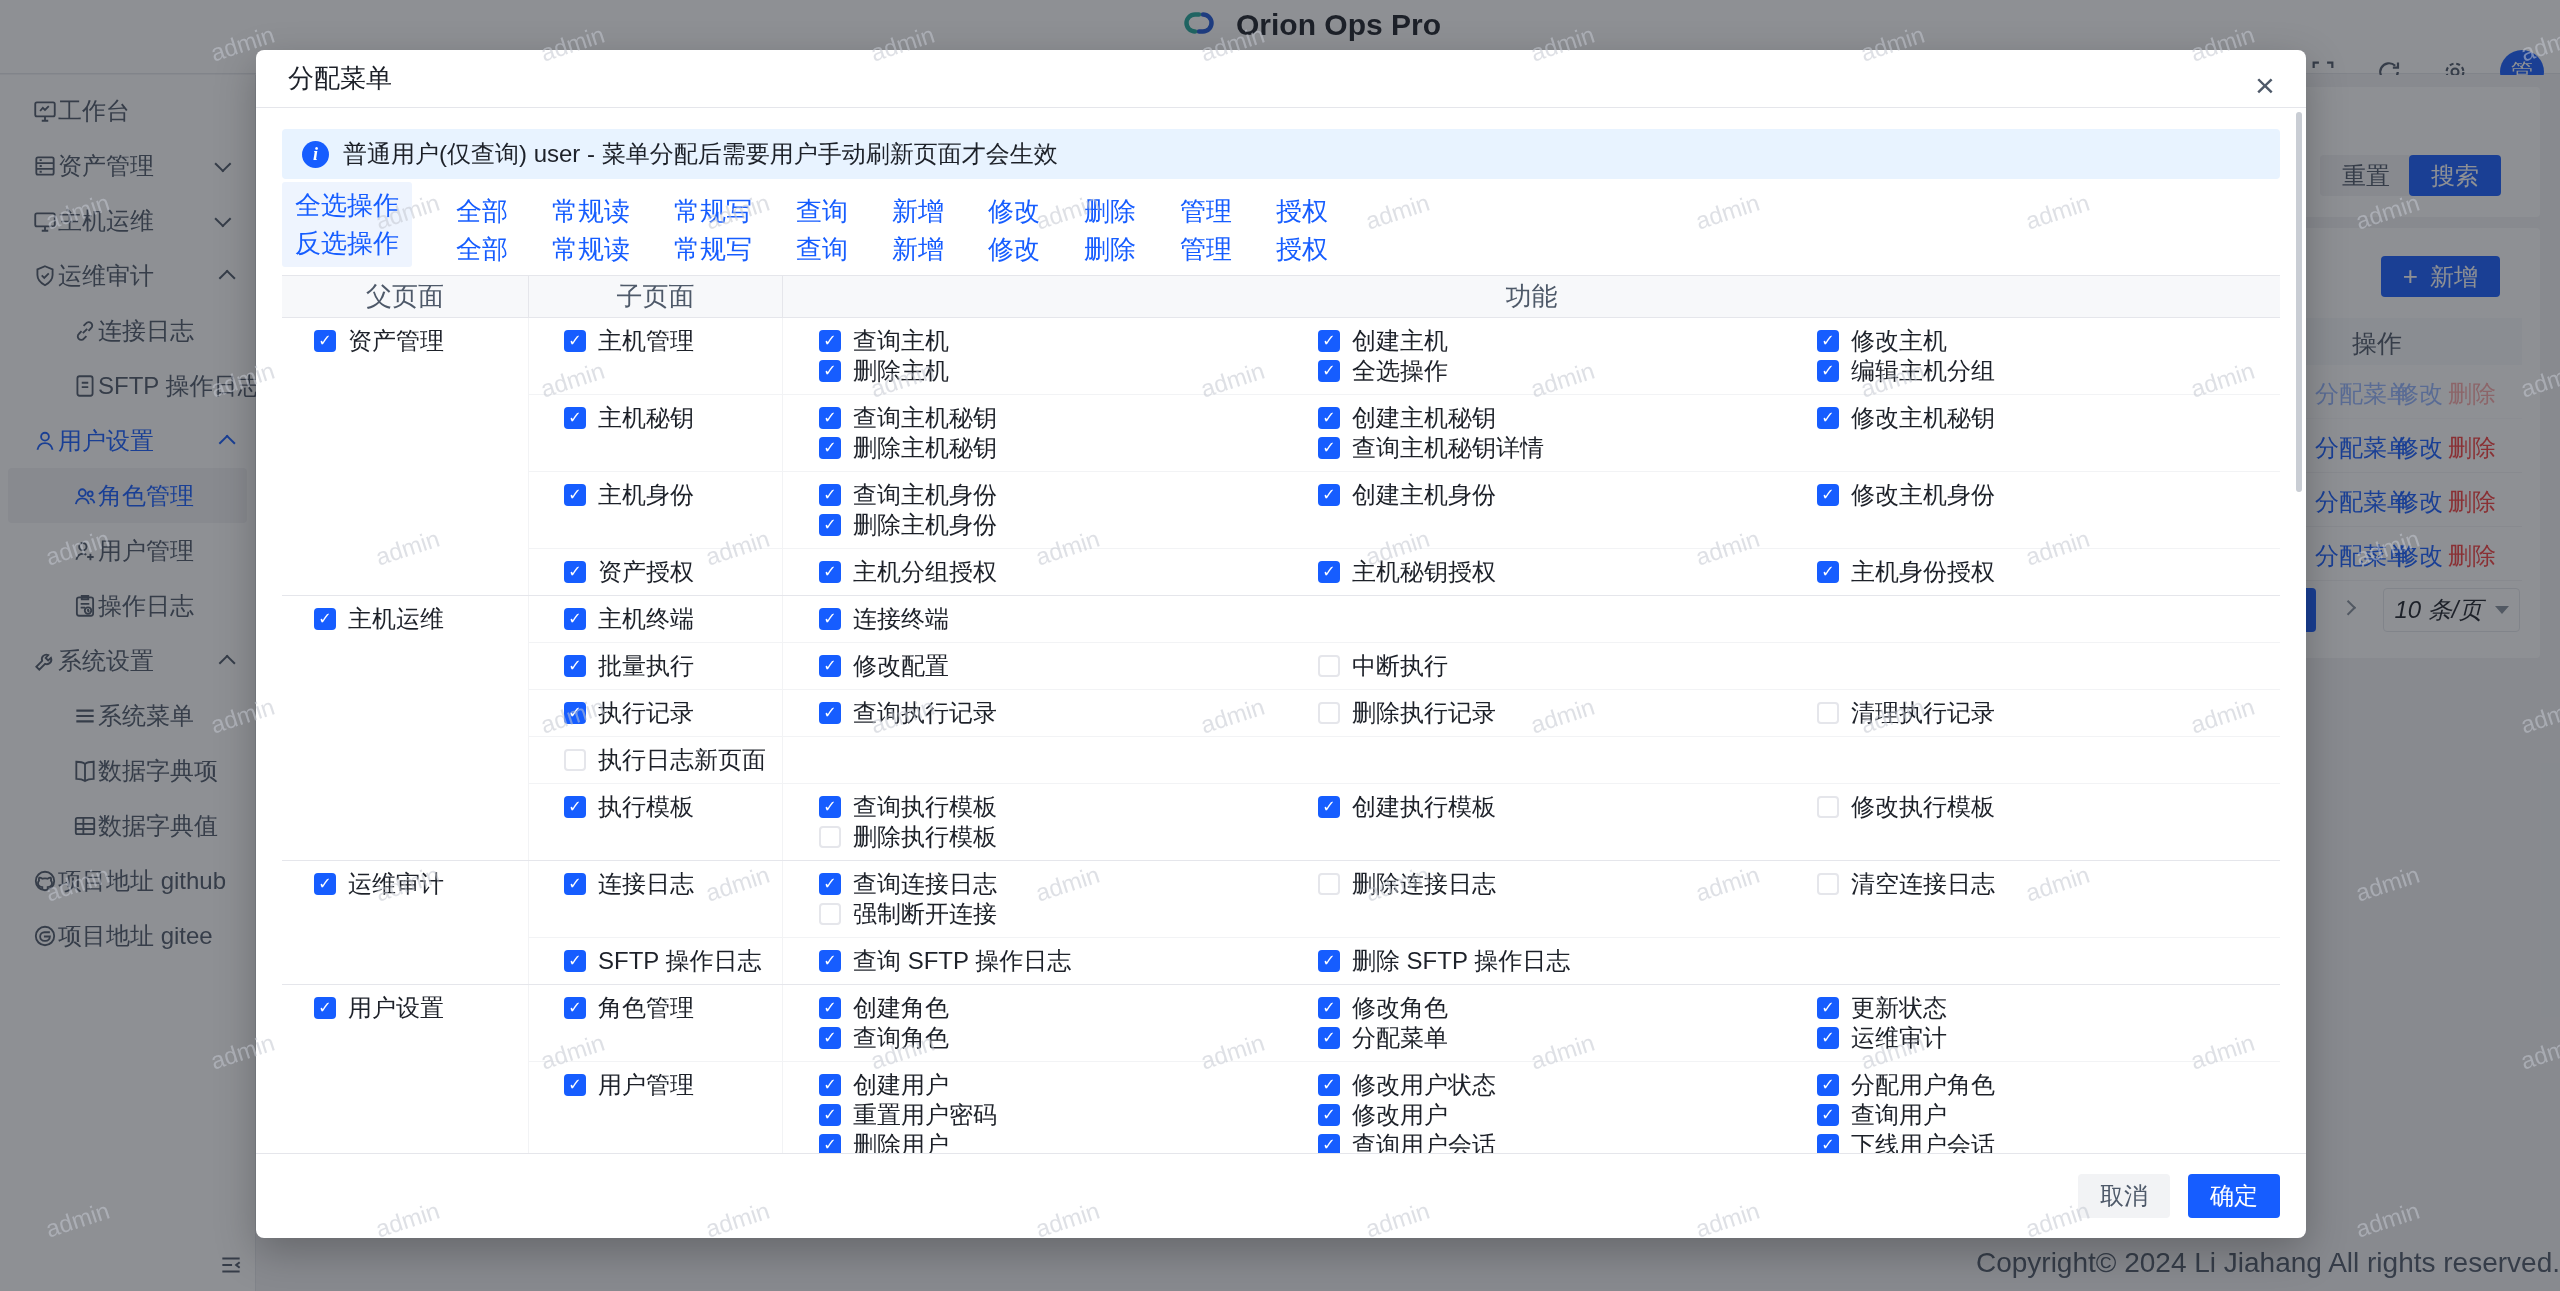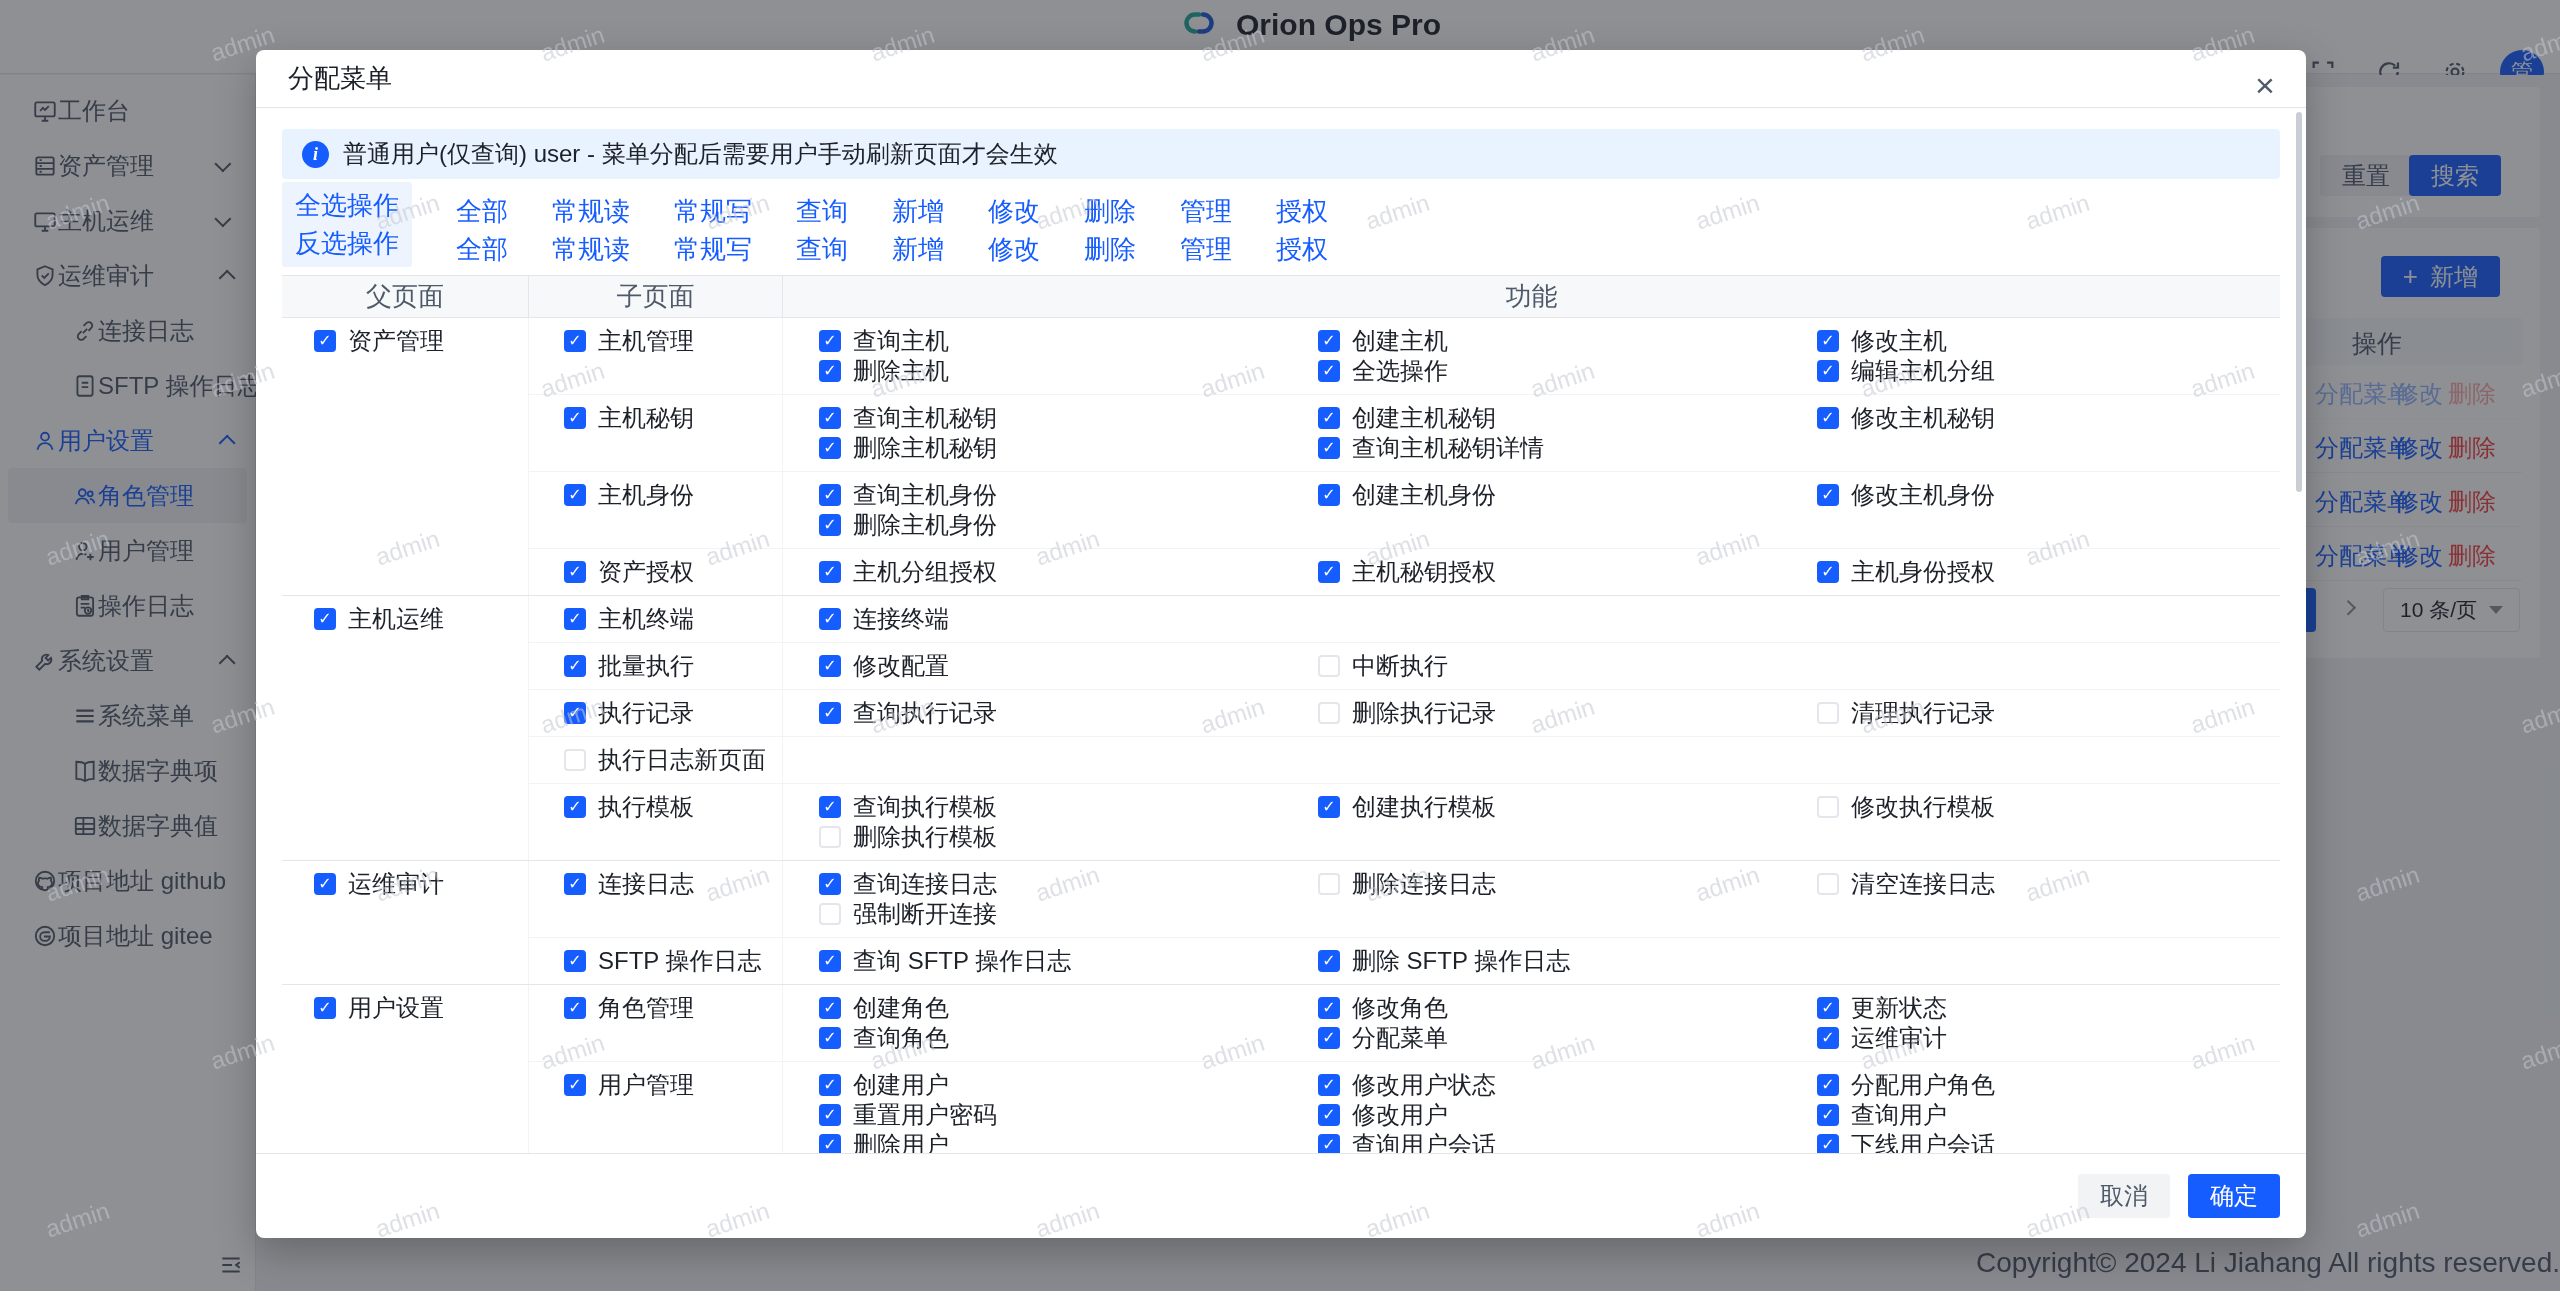--- a/index.html
+++ b/index.html
@@ -41,21 +41,21 @@
   .ops-rows { position:absolute; top:137px; left:0; right:18px; }
   .ops-row { position:relative; height:54px; border-bottom:1px solid #f2f3f5; }
   .ops-row.faded { opacity:0.45; }
   .ops-link { position:absolute; top:13px; font-size:24px; color:#165dff; cursor:pointer; }
   .ops-link.assign { left:2034px; }
   .ops-link.edit { left:2114px; }
   .ops-link.del { left:2167px; color:#f53f3f; }
   .pager { position:absolute; top:360px; left:0; right:18px; height:44px; }
   .page-btn-active { position:absolute; left:1989px; top:0; width:46px; height:44px; background:#165dff; border-radius:4px; }
   .page-next { position:absolute; left:2066px; top:10px; width:11px; height:11px; border-top:2px solid #86909c; border-right:2px solid #86909c; transform:rotate(45deg) translateY(6px); }
-  .page-size { position:absolute; left:2102px; top:0; width:137px; height:44px; border:1px solid #e5e6eb; border-radius:4px; background:#fff; display:flex; align-items:center; justify-content:center; gap:12px; font-size:21px; color:#1d2129; }
+  .page-size { position:absolute; left:2102px; top:0; width:137px; height:44px; border:1px solid #e5e6eb; border-radius:4px; background:#fff; display:flex; align-items:center; justify-content:center; gap:12px; font-size:24px; color:#1d2129;font-style:italic; }
   .dd-caret { width:0; height:0; border-left:7px solid transparent; border-right:7px solid transparent; border-top:8px solid #86909c; }
   .page-footer { position:absolute; bottom:12px; left:0; right:0; text-align:right; font-size:28px; color:#4e5969; }
 
   
   .overlay { position:absolute; inset:0; background:rgba(29,33,41,0.5); z-index:10; }
   .modal { position:absolute; left:256px; top:50px; width:2050px; height:1188px; background:#fff; border-radius:8px; box-shadow:0 14px 40px rgba(0,0,0,0.25); z-index:20; }
   .modal-header { height:58px; border-bottom:1px solid #e5e6eb; display:flex; align-items:center; padding:0 32px; font-size:26px; color:#1d2129; }
   .modal-close { position:absolute; top:12px; right:18px; width:46px; height:46px; display:flex; align-items:center; justify-content:center; font-size:34px; color:#4e5969; cursor:pointer; }
   .modal-body { position:absolute; top:59px; left:0; right:0; height:1044px; overflow:hidden; padding:0 26px; }
   .alert { margin-top:20px; height:50px; background:#e8f3ff; border-radius:4px; display:flex; align-items:center; gap:14px; padding:0 20px; font-size:24px; color:#1d2129; }

